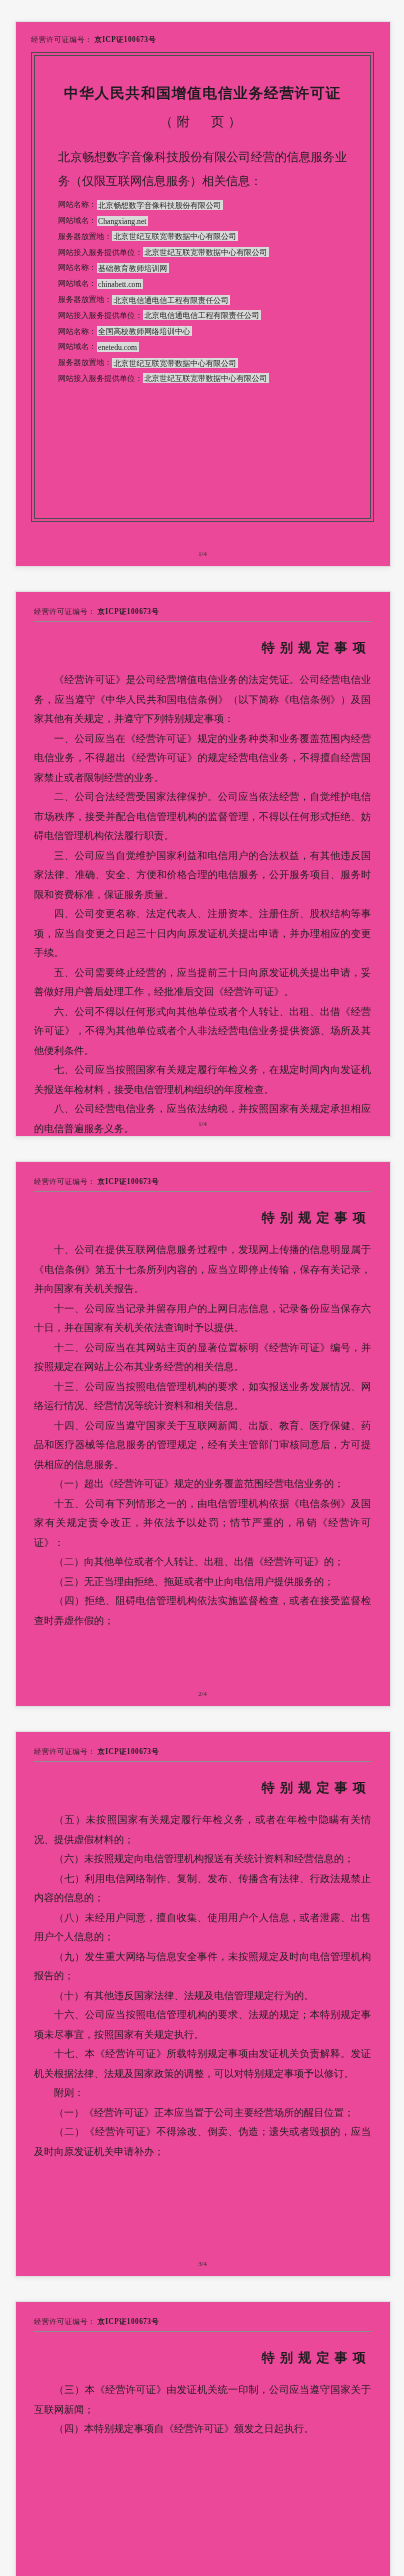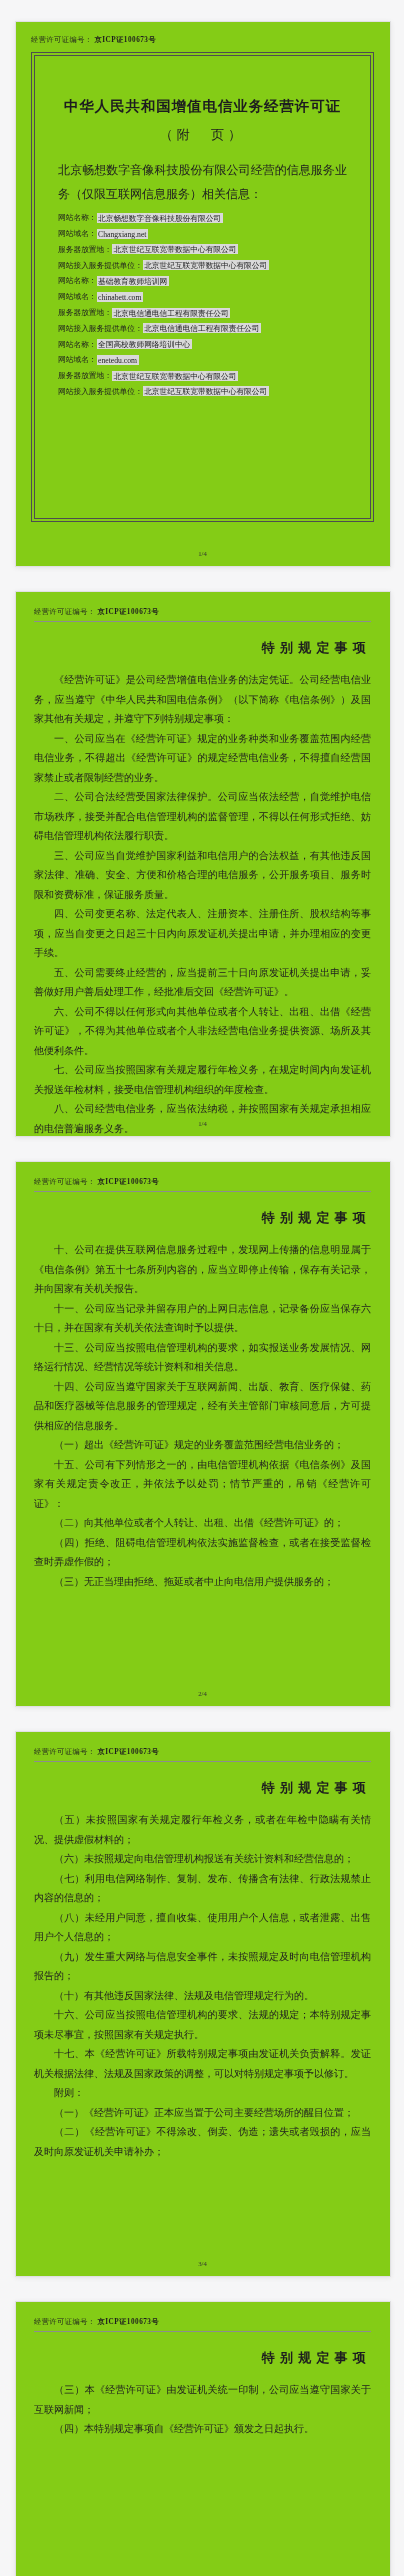--- a/index.html
+++ b/index.html
@@ -16,21 +16,21 @@
     display:flex;
     flex-direction:column;
     align-items:center;
     gap:24px;
     padding:20.6px 0 27px;
   }
   .page{
     position:relative;
     width:376px;
     height:546px;
-    background:#84cc16;
+    background:#ec4899;
     border:0.5px solid #e0e0e2;
     box-shadow:0 1px 5.2px rgba(0,0,0,0.08);
     box-sizing:border-box;
     overflow:hidden;
   }
   .page-header{
     font-size:7.2px;
     color:#1d1d1f;
     letter-spacing:0.5px;
   }
@@ -43,21 +43,21 @@
     margin-top:7.2px;
     height:470px;
     border:1px solid #4d4d50;
     padding:2.1px;
     box-sizing:border-box;
   }
   .cert-inner{
     height:100%;
     box-sizing:border-box;
     border:0.5px solid #4d4d50;
-    padding:28px 23px;
+    padding:15px 23px;
   }
   .cert-title{
     margin:12.4px 0 0;
     font-size:14.4px;
     font-weight:bold;
     letter-spacing:1px;
     text-align:center;
   }
   .cert-subtitle{
     margin:10.3px 0 15.5px;
@@ -154,27 +154,28 @@
   </section>
 
   <section class="page page-provision">
     <div class="page-header underlined">
       <span class="ph-label">经营许可证编号：</span><span class="num">京ICP证100673号</span>
     </div>
     <h2 class="prov-title">特别规定事项</h2>
     <div class="prov-body">
           <p class="para">十、公司在提供互联网信息服务过程中，发现网上传播的信息明显属于《电信条例》第五十七条所列内容的，应当立即停止传输，保存有关记录，并向国家有关机关报告。</p>
           <p class="para">十一、公司应当记录并留存用户的上网日志信息，记录备份应当保存六十日，并在国家有关机关依法查询时予以提供。</p>
+          <p class="para">十二、公司应当在其网站主页的显著位置标明《经营许可证》编号，并按照规定在网站上公布其业务经营的相关信息。</p>
           <p class="para">十三、公司应当按照电信管理机构的要求，如实报送业务发展情况、网络运行情况、经营情况等统计资料和相关信息。</p>
           <p class="para">十四、公司应当遵守国家关于互联网新闻、出版、教育、医疗保健、药品和医疗器械等信息服务的管理规定，经有关主管部门审核同意后，方可提供相应的信息服务。</p>
           <p class="para">（一）超出《经营许可证》规定的业务覆盖范围经营电信业务的；</p>
           <p class="para">十五、公司有下列情形之一的，由电信管理机构依据《电信条例》及国家有关规定责令改正，并依法予以处罚；情节严重的，吊销《经营许可证》：</p>
           <p class="para">（二）向其他单位或者个人转让、出租、出借《经营许可证》的；</p>
+          <p class="para">（三）无正当理由拒绝、拖延或者中止向电信用户提供服务的；</p>
           <p class="para">（四）拒绝、阻碍电信管理机构依法实施监督检查，或者在接受监督检查时弄虚作假的；</p>
-          <p class="para">（三）无正当理由拒绝、拖延或者中止向电信用户提供服务的；</p>
         </div>
     <div class="page-num">2/4</div>
   </section>
 
   <section class="page page-provision">
     <div class="page-header underlined">
       <span class="ph-label">经营许可证编号：</span><span class="num">京ICP证100673号</span>
     </div>
     <h2 class="prov-title">特别规定事项</h2>
     <div class="prov-body">

